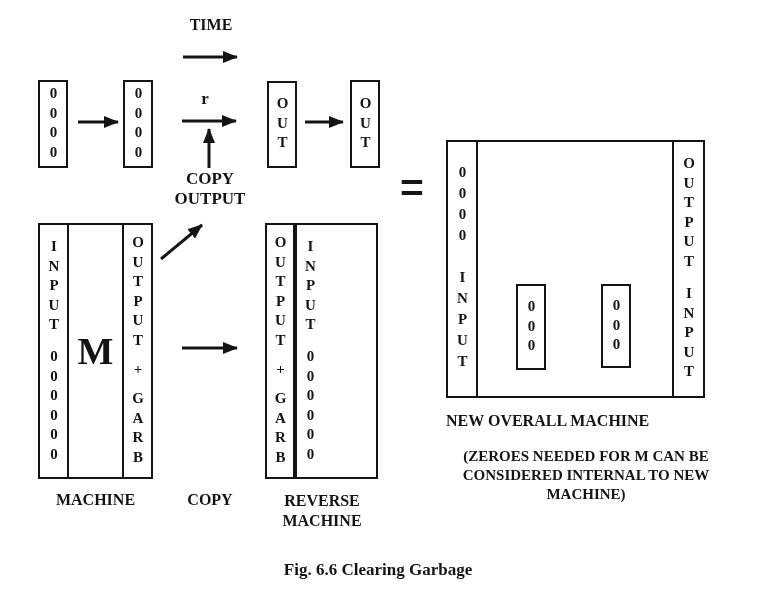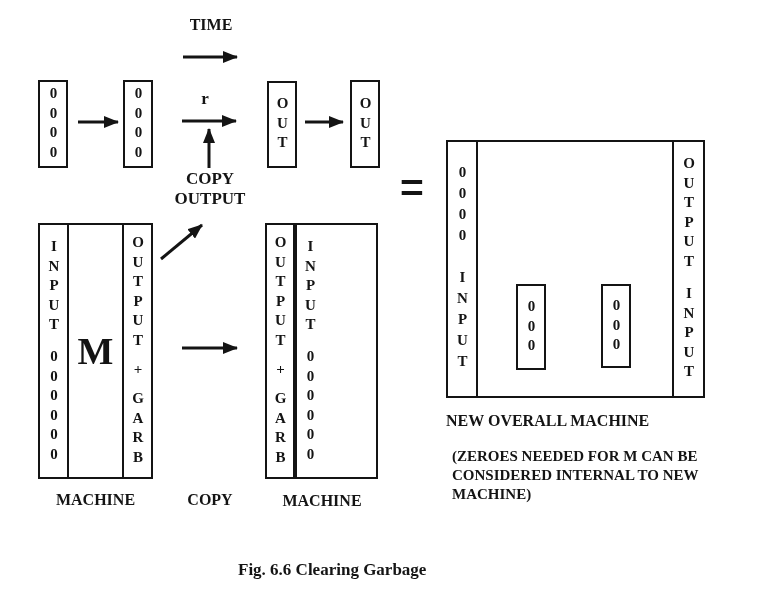--- a/index.html
+++ b/index.html
@@ -7,21 +7,21 @@
     position:relative; width:762px; height:610px; background:#ffffff;
     font-family:"Liberation Serif", serif; color:#141414; overflow:hidden;
   }
   .box { position:absolute; border:2.5px solid #141414; background:#ffffff; box-sizing:border-box; }
   .vbox { display:flex; align-items:center; justify-content:center; }
   .vtext {
     writing-mode:vertical-rl; text-orientation:upright;
     letter-spacing:3.5px; font-size:15px; font-weight:700; line-height:1;
   }
   .col { display:flex; flex-direction:column; align-items:center; justify-content:space-evenly; box-sizing:border-box; }
-  .lbl { position:absolute; font-weight:700; }
+  .lbl { position:absolute; font-weight:700;text-align:center; }
 
   
   .time     { left:181px; top:16px;  width:60px; text-align:center; font-size:16px; }
   .rlbl     { left:190px; top:89px;  width:30px; text-align:center; font-size:17px; }
   .copyout  { left:164px; top:169px; width:92px; text-align:center; font-size:17px; line-height:20px; }
   .zbox1 { left:38px;  top:80px; width:30px; height:88px; }
   .zbox2 { left:123px; top:80px; width:30px; height:88px; }
   .obox1 { left:267px; top:81px; width:30px; height:87px; }
   .obox2 { left:350px; top:80px; width:30px; height:88px; }
 
@@ -130,20 +130,21 @@
     </div>
     <div class="col nm-right">
       <span class="vtext">OUTPUT</span>
       <span class="vtext">INPUT</span>
     </div>
   </div>
 
   <div class="lbl machine-lbl">MACHINE</div>
   <div class="lbl copy-lbl">COPY</div>
   <div class="lbl reverse-lbl">
+    <div>REVERSE</div>
     <div>MACHINE</div>
   </div>
   <div class="lbl nm-lbl">NEW OVERALL MACHINE</div>
   <div class="lbl note">(ZEROES NEEDED FOR M CAN BE CONSIDERED INTERNAL TO NEW MACHINE)</div>
   <div class="lbl caption">Fig. 6.6 Clearing Garbage</div>
 
   <svg class="arrows" width="762" height="610" viewBox="0 0 762 610">
     <defs>
       <marker id="ah" markerUnits="userSpaceOnUse" markerWidth="15" markerHeight="12" refX="14" refY="6" orient="auto">
         <path d="M0,0 L15,6 L0,12 Z" fill="#141414"></path>

